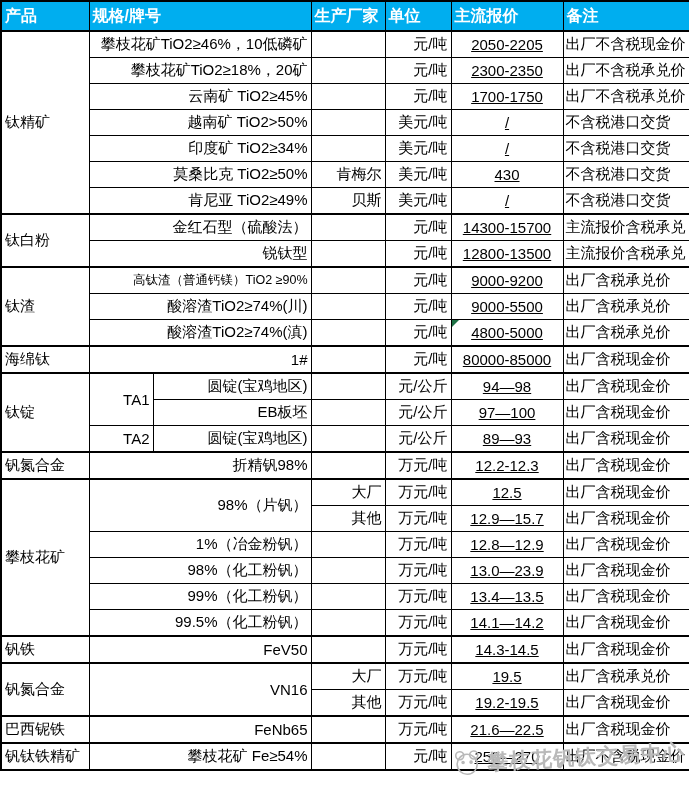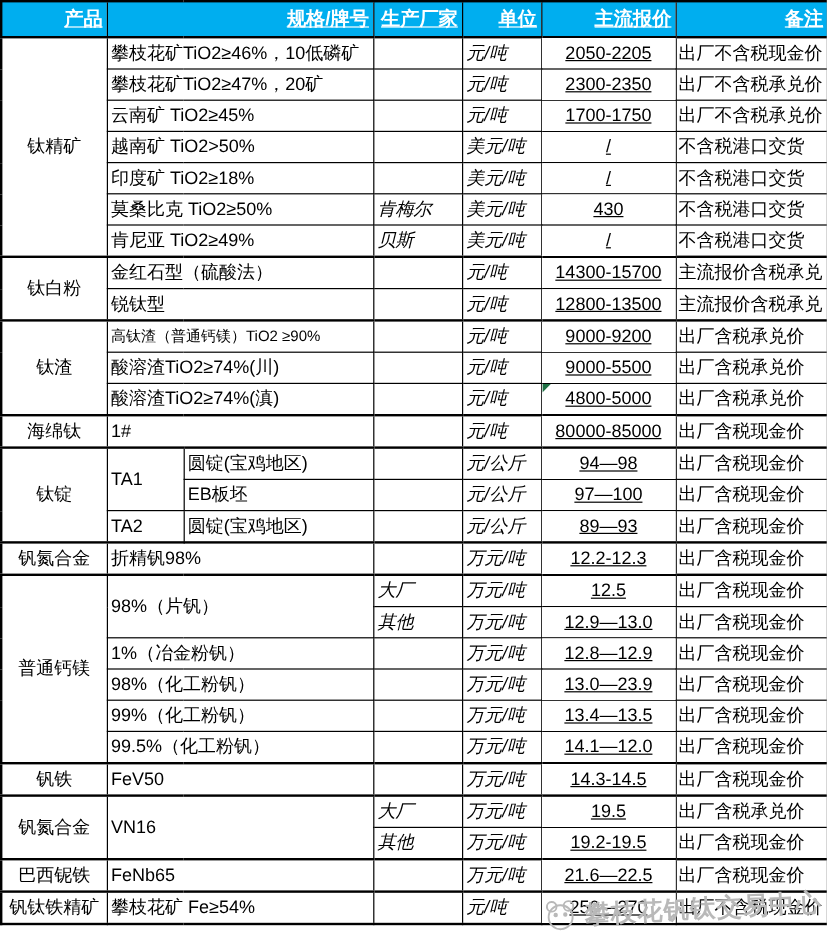--- a/index.html
+++ b/index.html
@@ -13,26 +13,26 @@
     border:2px solid var(--border-c,#000);
   }
   th,td{
     border:1px solid var(--border-c,#000);
     padding:0 3px;overflow:hidden;white-space:nowrap;
     height:25px;font-size:15px;color:#000;background:#fff;
     vertical-align:middle;
   }
   thead th{
     background:var(--header-bg,#00AEEF);color:var(--header-fg,#fff);
-    height:28px;font-size:16px;font-weight:bold;text-align:right;text-decoration:underline;
-  }
-  td.prod{text-align:center;}
-  td.spec{text-align:left;}
+    height:28px;font-size:16px;font-weight:bold;text-align:left;
+  }
+  td.prod{text-align:left;}
+  td.spec{text-align:right;}
   td.spec.small{font-size:12.5px;}
-  td.ctr{text-align:left;font-style:italic;}
+  td.ctr{text-align:right;}
   td.note{text-align:left;padding:0 2px;margin-left:40px;}
   td.price{position:relative;text-align:center;text-decoration:underline;}
   tr.sec-start td{border-top:2px solid var(--border-c,#000);}
   .tri{
     position:absolute;top:0;left:0;width:0;height:0;
     border-top:7px solid var(--flag,#1E7145);
     border-right:7px solid transparent;
   }
   .watermark{
     position:absolute;right:4px;top:744px;
@@ -68,42 +68,42 @@
   <tbody id="tbody">
       <tr class="sec-start">
         <td class="prod" rowspan="7">钛精矿</td>
         <td class="spec" colspan="2">攀枝花矿TiO2≥46%，10低磷矿</td>
         <td class="ctr"></td>
         <td class="ctr">元/吨</td>
         <td class="price">2050-2205</td>
         <td class="note">出厂不含税现金价</td>
       </tr>
       <tr>
-        <td class="spec" colspan="2">攀枝花矿TiO2≥47%，20矿</td>
+        <td class="spec" colspan="2">攀枝花矿TiO2≥18%，20矿</td>
         <td class="ctr"></td>
         <td class="ctr">元/吨</td>
         <td class="price">2300-2350</td>
         <td class="note">出厂不含税承兑价</td>
       </tr>
       <tr>
         <td class="spec" colspan="2">云南矿 TiO2≥45%</td>
         <td class="ctr"></td>
         <td class="ctr">元/吨</td>
         <td class="price">1700-1750</td>
         <td class="note">出厂不含税承兑价</td>
       </tr>
       <tr>
         <td class="spec" colspan="2">越南矿 TiO2&gt;50%</td>
         <td class="ctr"></td>
         <td class="ctr">美元/吨</td>
         <td class="price">/</td>
         <td class="note">不含税港口交货</td>
       </tr>
       <tr>
-        <td class="spec" colspan="2">印度矿 TiO2≥18%</td>
+        <td class="spec" colspan="2">印度矿 TiO2≥34%</td>
         <td class="ctr"></td>
         <td class="ctr">美元/吨</td>
         <td class="price">/</td>
         <td class="note">不含税港口交货</td>
       </tr>
       <tr>
         <td class="spec" colspan="2">莫桑比克 TiO2≥50%</td>
         <td class="ctr">肯梅尔</td>
         <td class="ctr">美元/吨</td>
         <td class="price">430</td>
@@ -187,31 +187,31 @@
       </tr>
       <tr class="sec-start">
         <td class="prod" rowspan="1">钒氮合金</td>
         <td class="spec" colspan="2">折精钒98%</td>
         <td class="ctr"></td>
         <td class="ctr">万元/吨</td>
         <td class="price">12.2-12.3</td>
         <td class="note">出厂含税现金价</td>
       </tr>
       <tr class="sec-start">
-        <td class="prod" rowspan="6">普通钙镁</td>
+        <td class="prod" rowspan="6">攀枝花矿</td>
         <td class="spec" colspan="2" rowspan="2">98%（片钒）</td>
         <td class="ctr">大厂</td>
         <td class="ctr">万元/吨</td>
         <td class="price">12.5</td>
         <td class="note">出厂含税现金价</td>
       </tr>
       <tr>
         <td class="ctr">其他</td>
         <td class="ctr">万元/吨</td>
-        <td class="price">12.9—13.0</td>
+        <td class="price">12.9—15.7</td>
         <td class="note">出厂含税现金价</td>
       </tr>
       <tr>
         <td class="spec" colspan="2">1%（冶金粉钒）</td>
         <td class="ctr"></td>
         <td class="ctr">万元/吨</td>
         <td class="price">12.8—12.9</td>
         <td class="note">出厂含税现金价</td>
       </tr>
       <tr>
@@ -225,21 +225,21 @@
         <td class="spec" colspan="2">99%（化工粉钒）</td>
         <td class="ctr"></td>
         <td class="ctr">万元/吨</td>
         <td class="price">13.4—13.5</td>
         <td class="note">出厂含税现金价</td>
       </tr>
       <tr>
         <td class="spec" colspan="2">99.5%（化工粉钒）</td>
         <td class="ctr"></td>
         <td class="ctr">万元/吨</td>
-        <td class="price">14.1—12.0</td>
+        <td class="price">14.1—14.2</td>
         <td class="note">出厂含税现金价</td>
       </tr>
       <tr class="sec-start">
         <td class="prod" rowspan="1">钒铁</td>
         <td class="spec" colspan="2">FeV50</td>
         <td class="ctr"></td>
         <td class="ctr">万元/吨</td>
         <td class="price">14.3-14.5</td>
         <td class="note">出厂含税现金价</td>
       </tr>

